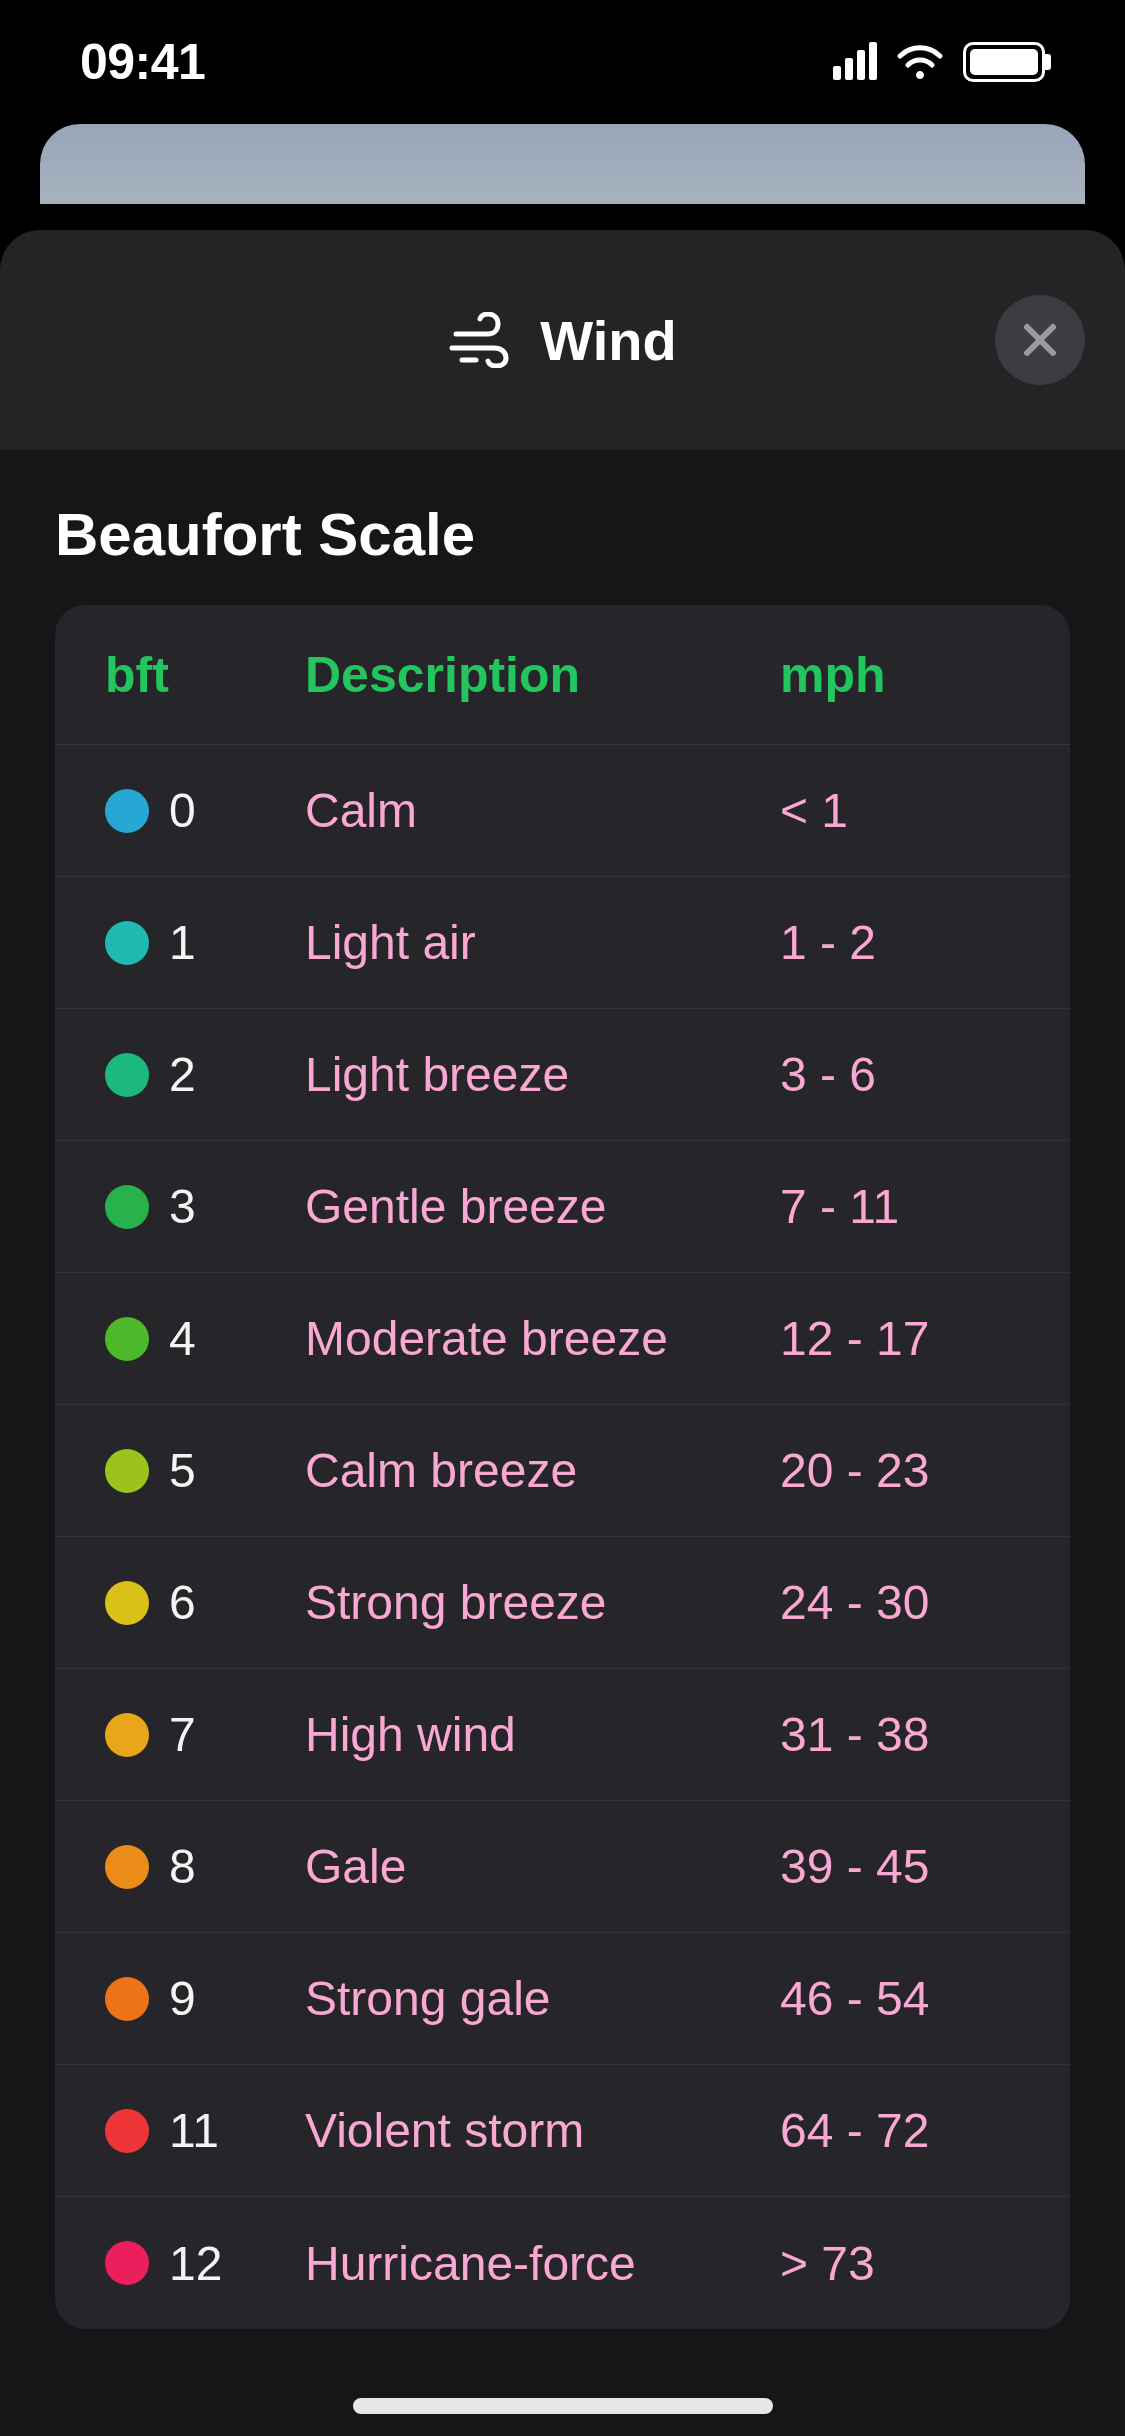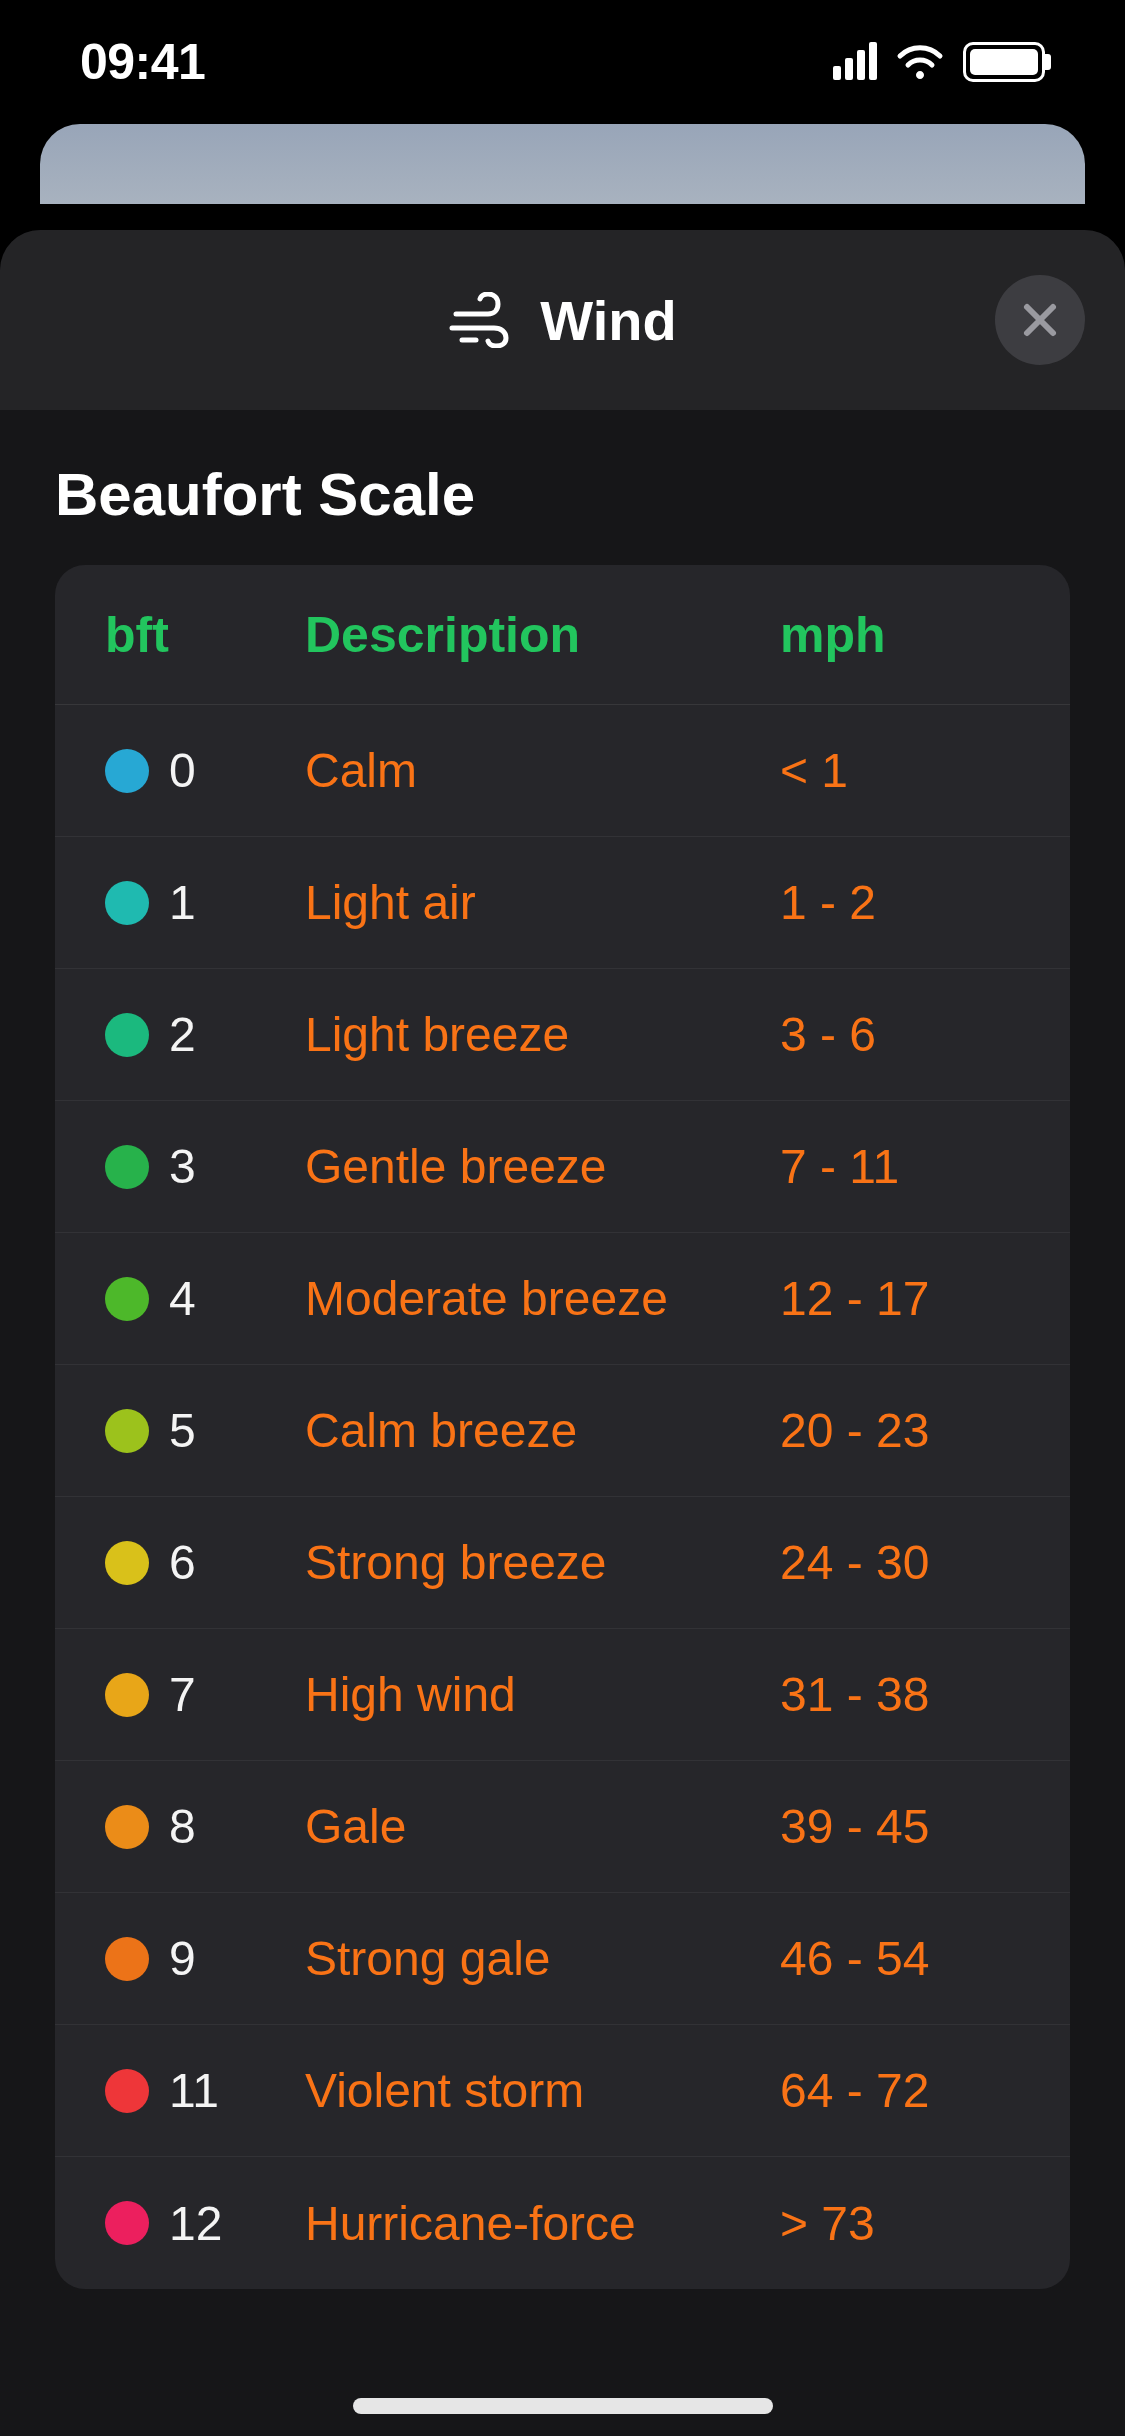--- a/index.html
+++ b/index.html
@@ -98,21 +98,21 @@
       top: 230px;
       left: 0;
       right: 0;
       bottom: 0;
       background: #161618;
       border-radius: 40px 40px 0 0;
       overflow: hidden;
     }
 
     .sheet-header {
-      height: 180px;
+      height: 220px;
       background: rgba(60, 60, 64, 0.38);
       display: flex;
       align-items: center;
       justify-content: center;
       position: relative;
     }
 
     .sheet-title-row {
       display: flex;
       align-items: center;
@@ -219,21 +219,21 @@
 
     .bft-number {
       font-size: 48px;
       font-weight: 400;
       color: #f4f4f4;
     }
 
     .desc-text, .mph-text {
       font-size: 48px;
       font-weight: 400;
-      color: #f97316;
+      color: #f9a8d4;
     }
 
     .home-indicator {
       position: absolute;
       bottom: 22px;
       left: 50%;
       transform: translateX(-50%);
       width: 420px;
       height: 16px;
       background: #e6e6e6;

